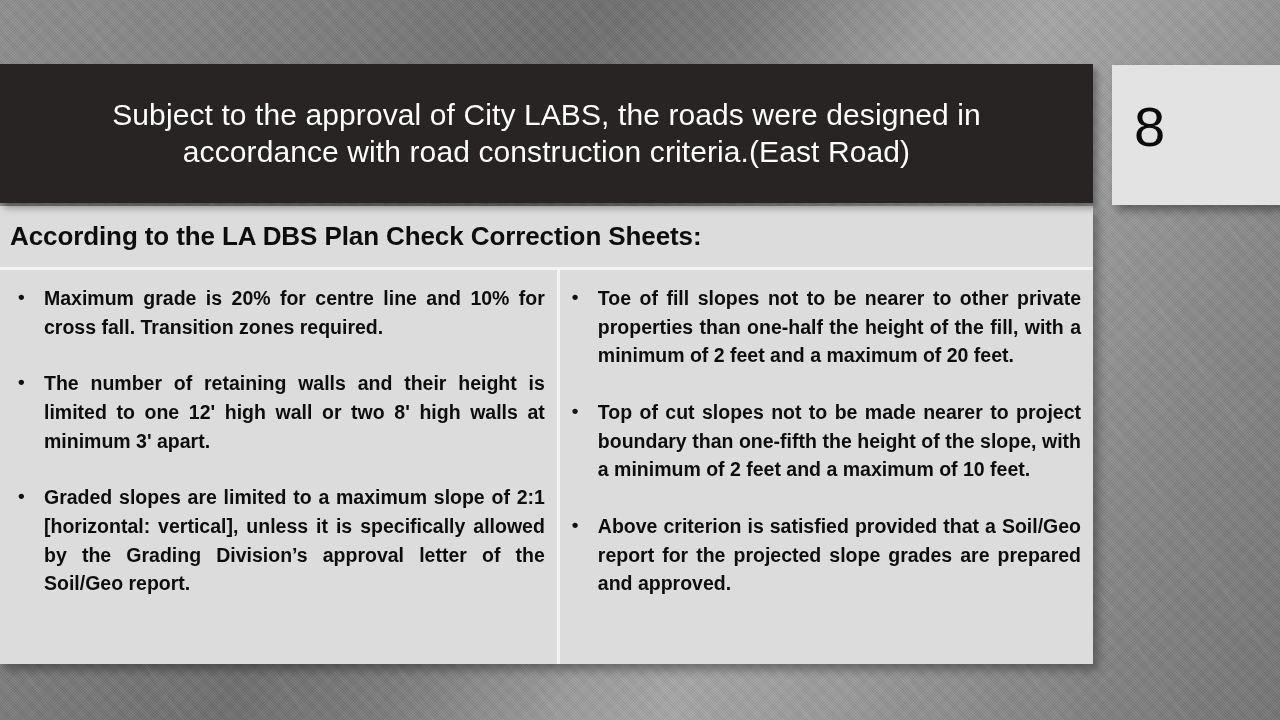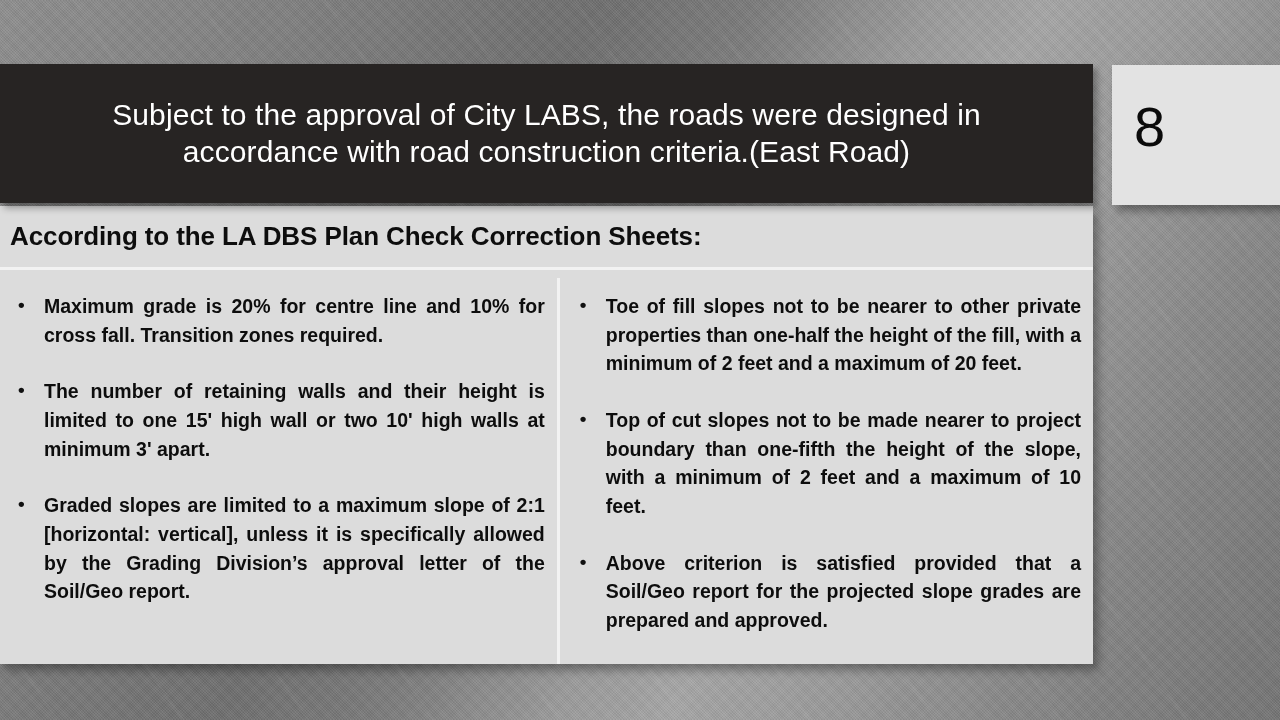--- a/index.html
+++ b/index.html
@@ -106,21 +106,20 @@
     position: absolute;
     left: 0;
     top: 206px;
     width: 1093px;
     height: 458px;
     background: #dcdcdc;
     box-shadow: 5px 6px 9px rgba(0,0,0,0.33);
     z-index: 4;
     display: flex;
     flex-direction: column;
-    gap: 8px;
   }
   #subheading-row {
     height: 64px;
     flex: 0 0 64px;
     display: flex;
     align-items: center;
     padding-left: 10px;
     border-bottom: 3px solid #f2f2f2;
     box-sizing: border-box;
   }
@@ -134,21 +133,21 @@
   #columns {
     flex: 1 1 auto;
     display: flex;
     align-items: stretch;
   }
   .column {
     box-sizing: border-box;
     padding: 14px 12px 10px 10px;
   }
   #col-left  { width: 567px; }
-  #col-right { width: 546px; border-left: 3px solid #f2f2f2; padding-left: 12px; }
+  #col-right { width: 546px; border-left: 3px solid #f2f2f2; padding-left: 4px; }
 
   ul.bullets {
     list-style: none;
     margin: 0;
     padding: 0;
   }
   ul.bullets li {
     position: relative;
     padding-left: 34px;
     margin-bottom: 28px;
@@ -200,21 +199,21 @@
 
     <div id="subheading-row">
       <div id="subheading">According to the LA DBS Plan Check Correction Sheets:</div>
     </div>
 
     <div id="columns">
 
       <div class="column" id="col-left">
         <ul class="bullets">
           <li>Maximum grade is 20% for centre line and 10% for cross fall. Transition zones required.</li>
-          <li>The number of retaining walls and their height is limited to one 15' high wall or two 10' high walls at minimum 3' apart.</li>
+          <li>The number of retaining walls and their height is limited to one 12' high wall or two 8' high walls at minimum 3' apart.</li>
           <li>Graded slopes are limited to a maximum slope of 2:1 [horizontal: vertical], unless it is specifically allowed by the Grading Division’s approval letter of the Soil/Geo report.</li>
         </ul>
       </div>
 
       <div class="column" id="col-right">
         <ul class="bullets">
           <li>Toe of fill slopes not to be nearer to other private properties than one-half the height of the fill, with a minimum of 2 feet and a maximum of 20 feet.</li>
           <li>Top of cut slopes not to be made nearer to project boundary than one-fifth the height of the slope, with a minimum of 2 feet and a maximum of 10 feet.</li>
           <li>Above criterion is satisfied provided that a Soil/Geo report for the projected slope grades are prepared and approved.</li>
         </ul>

